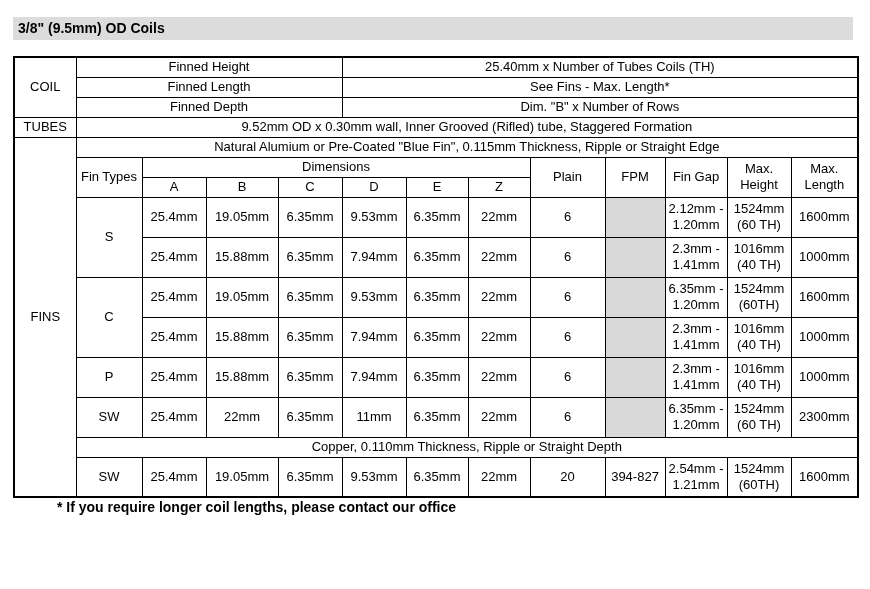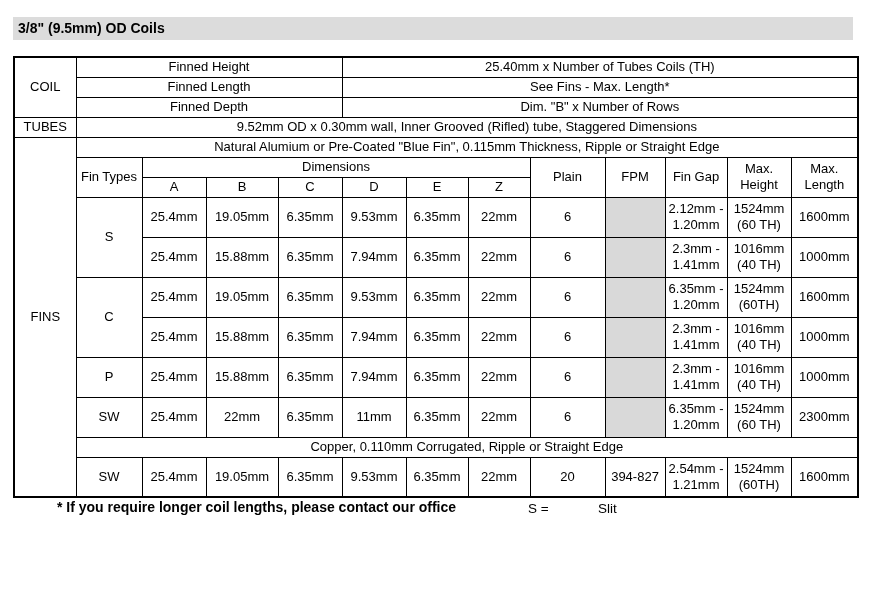--- a/index.html
+++ b/index.html
@@ -65,21 +65,21 @@
       <td colspan="4">Finned Length</td>
       <td colspan="8">See Fins - Max. Length*</td>
     </tr>
     <tr class="thin">
       <td colspan="4">Finned Depth</td>
       <td colspan="8">Dim. "B" x Number of Rows</td>
     </tr>
 
     <tr class="thin">
       <td>TUBES</td>
-      <td colspan="12">9.52mm OD x 0.30mm wall, Inner Grooved (Rifled) tube, Staggered Dimensions</td>
+      <td colspan="12">9.52mm OD x 0.30mm wall, Inner Grooved (Rifled) tube, Staggered Formation</td>
     </tr>
 
     <tr class="thin">
       <td rowspan="11">FINS</td>
       <td colspan="12">Natural Alumium or Pre-Coated "Blue Fin", 0.115mm Thickness, Ripple or Straight Edge</td>
     </tr>
     <tr class="thin">
       <td rowspan="2">Fin Types</td>
       <td colspan="6">Dimensions</td>
       <td rowspan="2">Plain</td>
@@ -177,21 +177,21 @@
       <td>6.35mm</td>
       <td>22mm</td>
       <td>6</td>
       <td class="gray"></td>
       <td>6.35mm - 1.20mm</td>
       <td>1524mm (60 TH)</td>
       <td>2300mm</td>
     </tr>
 
     <tr class="thin">
-      <td colspan="12">Copper, 0.110mm Corrugated, Ripple or Straight Edge</td>
+      <td colspan="12">Copper, 0.110mm Thickness, Ripple or Straight Depth</td>
     </tr>
 
     <tr class="data">
       <td>SW</td>
       <td>25.4mm</td>
       <td>19.05mm</td>
       <td>6.35mm</td>
       <td>9.53mm</td>
       <td>6.35mm</td>
       <td>22mm</td>
@@ -200,16 +200,13 @@
       <td>2.54mm - 1.21mm</td>
       <td>1524mm (60TH)</td>
       <td>1600mm</td>
     </tr>
   </tbody>
 </table>
 
 <div class="footnote">* If you require longer coil lengths, please contact our office</div>
 
 <div class="legend">
-  <div class="legend-row">
-    <span class="legend-key">S =</span><span>Slit</span>
-  </div>
 </div>
 
 </body></html>

